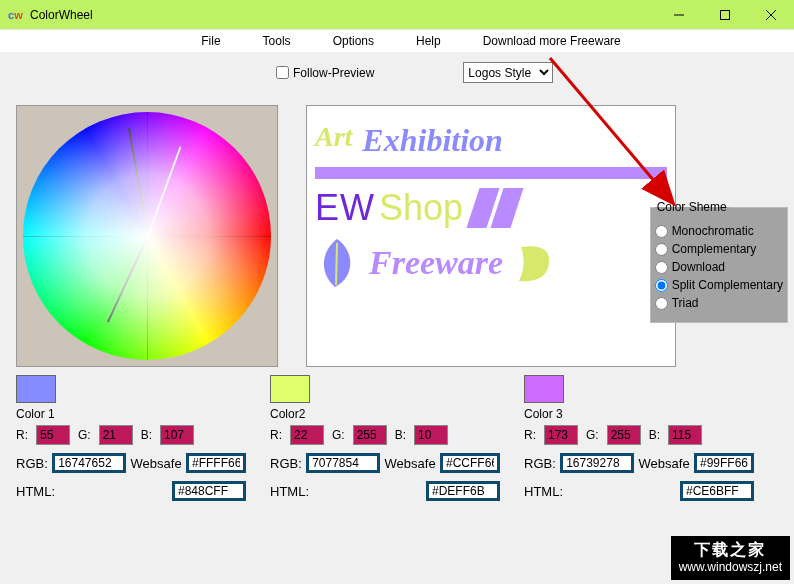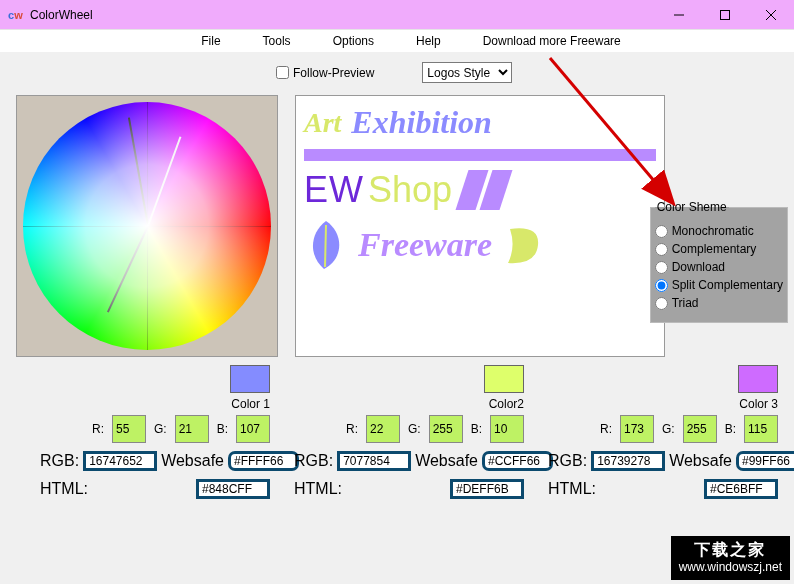--- a/index.html
+++ b/index.html
@@ -1,63 +1,63 @@
 <!DOCTYPE html>
 <html><head>
 <meta charset="utf-8">
 <style>
 * { box-sizing: border-box; margin: 0; padding: 0; }
 body { font-family: "Segoe UI", Tahoma, sans-serif; font-size: 12px; background: #fff; width: 794px; height: 584px; overflow: hidden; position: relative; }
-.titlebar { height: 30px; background: #f0abfc; border-bottom: 1px solid #e5e5e5; display: flex; align-items: center; padding-left: 8px; }
+.titlebar { height: 30px; background: #bef264; border-bottom: 1px solid #e5e5e5; display: flex; align-items: center; padding-left: 8px; }
 .titlebar .icon { width: 16px; height: 16px; margin-right: 6px; display: inline-flex; align-items: center; justify-content: center; }
 .titlebar .title { font-size: 12px; }
 .winbtns { margin-left: auto; display: flex; }
 .winbtn { width: 46px; height: 30px; display: flex; align-items: center; justify-content: center; cursor: pointer; }
 .menubar { height: 22px; display: flex; justify-content: center; gap: 6px; font-size: 12px; align-items: center; }
 .menubar span { padding: 2px 4px; cursor: pointer; margin-left: 28px; }
 .client { position: relative; padding: 10px 16px; height: 532px; background: #f0f0f0; }
-.toprow { display: flex; align-items: center; margin-left: 260px; margin-bottom: 12px; gap: 48px; }
+.toprow { display: flex; align-items: center; margin-left: 260px; margin-bottom: 22px; gap: 89px; }
 .chk { display: flex; align-items: center; gap: 4px; }
 .chk input { width: 13px; height: 13px; }
 .select { width: 90px; height: 21px; font-size: 12px; border: 1px solid #7a7a7a; background: #fff; }
-.mainrow { display: flex; gap: 17px; }
+.mainrow { display: flex; gap: 28px; }
 .wheelbox { width: 262px; height: 262px; background: #ccc4b8; border: 1px solid #999; display: flex; align-items: center; justify-content: center; position: relative; }
 .wheel { width: 248px; height: 248px; border-radius: 50%; background: conic-gradient(from 90deg, #ff0000, #ffff00, #00ff00, #00ffff, #0000ff, #ff00ff, #ff0000); position: relative; }
 .wheel::after { content:""; position:absolute; inset:0; border-radius:50%; background: radial-gradient(circle at center, #fff 0%, rgba(255,255,255,0.7) 35%, rgba(255,255,255,0) 72%); }
 .wheel .axis-v { position:absolute; left:50%; top:0; bottom:0; width:1px; background:rgba(0,0,0,.25); }
 .wheel .axis-h { position:absolute; top:50%; left:0; right:0; height:1px; background:rgba(0,0,0,.25); }
 .picker-line { position:absolute; left:50%; top:50%; width:2px; background:#222; transform-origin: top center; }
 .previewbox { width: 370px; height: 262px; background: #fff; border: 1px solid #999; padding: 8px; display: flex; flex-direction: column; gap: 8px; }
 .art-line { display:flex; align-items:center; gap:10px; }
 .art-txt { font-family: Georgia, serif; font-style: italic; font-size: 28px; color: #d8e86a; font-weight: bold; }
-.exh-txt { font-family: Georgia, serif; font-style: italic; font-size: 32px; color: #8b8bff; font-weight: bold; }
+.exh-txt { font-family: Georgia, serif; font-style: italic; font-size: 32px; color: #8b8bff; font-weight: bold; margin-top: 8px; }
 .purple-bar { height: 12px; background: #b98bff; width: 100%; }
 .ew-line { display:flex; align-items:center; gap:4px; }
 .ew-txt { font-size: 36px; font-weight: 300; color: #6d28d9; letter-spacing: 1px; }
 .shop-txt { font-size: 36px; font-weight: 300; color: #d8e86a; }
 .slashes { display:flex; gap:4px; margin-left:6px; }
 .slash { width: 20px; height: 40px; background: #b98bff; transform: skewX(-18deg); }
 .fl-line { display:flex; align-items:center; gap:10px; }
 .leaf-icon { width: 44px; height: 52px; }
 .fl-txt { font-family: Georgia, serif; font-style: italic; font-size: 34px; color: #b98bff; font-weight: bold; }
 .fieldset { position: absolute; right: 6px; top: 148px; width: 126px; border: 1px solid #bbb; padding: 6px 4px 8px 4px; background: #a3a3a3; }
 .fieldset legend { font-size: 12px; padding: 0 2px; }
 .radio { display:flex; align-items:center; gap:4px; margin: 4px 0; font-size: 12px; white-space: nowrap; }
 .radio input { width:13px; height:13px; }
 .swatchrow { display:flex; justify-content: space-around; margin-top: 8px; }
-.swcol { width: 254px; display:flex; flex-direction:column; align-items:flex-end; gap:4px; }
+.swcol { width: 254px; display:flex; flex-direction:column; align-items:flex-start; gap:4px; }
 .swatch { width: 40px; height: 28px; border: 1px solid #666; }
 .swlabel { font-size: 12px; }
 .rgbrow { display:flex; gap:8px; align-items:center; justify-content:center; }
 .rgbrow label { font-size:12px; }
-.numin { width: 34px; height: 28px; font-size: 12px; border:1px solid #888; padding: 1px 3px; background:#bef264; }
+.numin { width: 34px; height: 20px; font-size: 12px; border:1px solid #888; padding: 1px 3px; background:#be185d; }
 .dblrow { display:flex; align-items:center; gap:4px; justify-content:space-between; width: 230px; margin-top:4px; }
 .txtin { width: 74px; height: 20px; font-size: 12px; border:3px solid #0c4a6e; padding:1px 3px; background:#fff; }
-.txtin.sm { width: 71px; border-radius: 7px; }
-.lbl { font-size: 16px; }
+.txtin.sm { width: 60px; }
+.lbl { font-size: 13px; }
 .arrow-svg { position:absolute; top: 0; left: 380px; pointer-events:none; }
 .watermark { position:absolute; right:4px; bottom:4px; background:#000; color:#fff; padding:4px 8px; font-size: 12px; text-align:center; line-height:1.3; }
 .watermark .big { font-size: 16px; font-weight:bold; letter-spacing:2px; }
 </style>
 </head>
 <body>
 
 <div class="titlebar">
   <span class="icon">
     <svg width="16" height="16">

